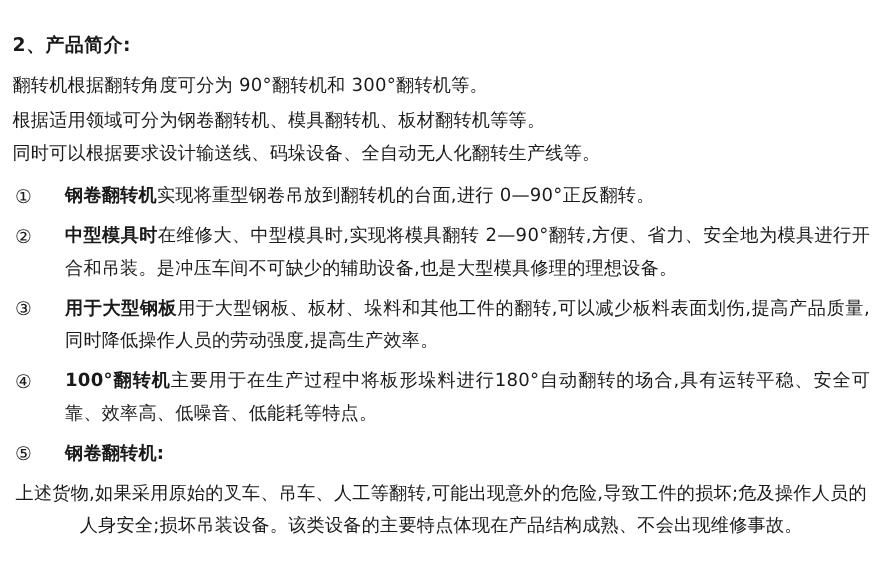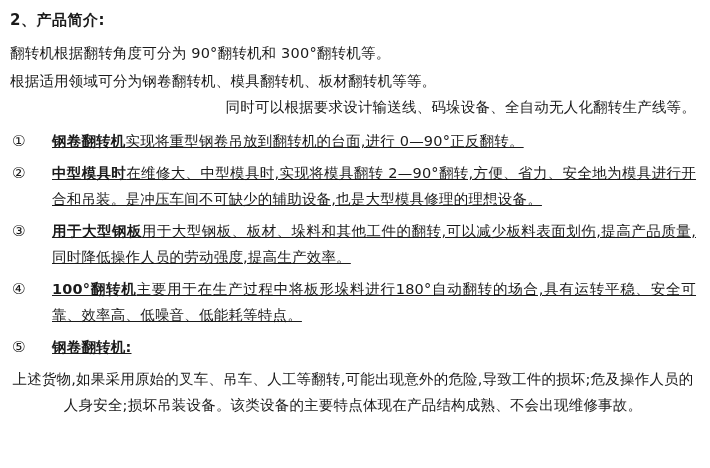--- a/index.html
+++ b/index.html
@@ -13,40 +13,40 @@
     font-family: "DejaVu Sans", "Liberation Sans", sans-serif;
     color: #1a1a1a;
     overflow: hidden;
   }
   .page {
     position: relative;
     width: 710px;
     height: 344px;
     box-sizing: border-box;
     padding: 10px 14px 0 10px;
+    margin-top: 16px;
   }
   .heading {
     font-size: 15px;
     font-weight: bold;
     line-height: 20px;
     margin: 0 0 10px 0;
     letter-spacing: 0.5px;
   }
   .para {
     font-size: 14.5px;
     line-height: 26px;
     margin: 0 0 2px 0;
     letter-spacing: 0.2px;
   }
   .para.tight {
     margin-bottom: 0;
   }
   .gap-after {
     margin-bottom: 8px;
-    text-align: right;
   }
   .list {
     margin: 0;
     padding: 0;
     list-style: none;
   }
   .item {
     position: relative;
     display: flex;
     align-items: flex-start;
@@ -60,21 +60,20 @@
     text-align: left;
     padding-left: 2px;
     box-sizing: border-box;
   }
   .item-body {
     flex: 1 1 auto;
     font-size: 14.5px;
     line-height: 26px;
     letter-spacing: 0.2px;
     text-align: justify;
-    text-decoration: underline;
   }
   .strong {
     font-weight: bold;
   }
   .tail-block {
     margin-top: 2px;
     text-align: center;
   }
   .tail-block p {
     font-size: 14.5px;

